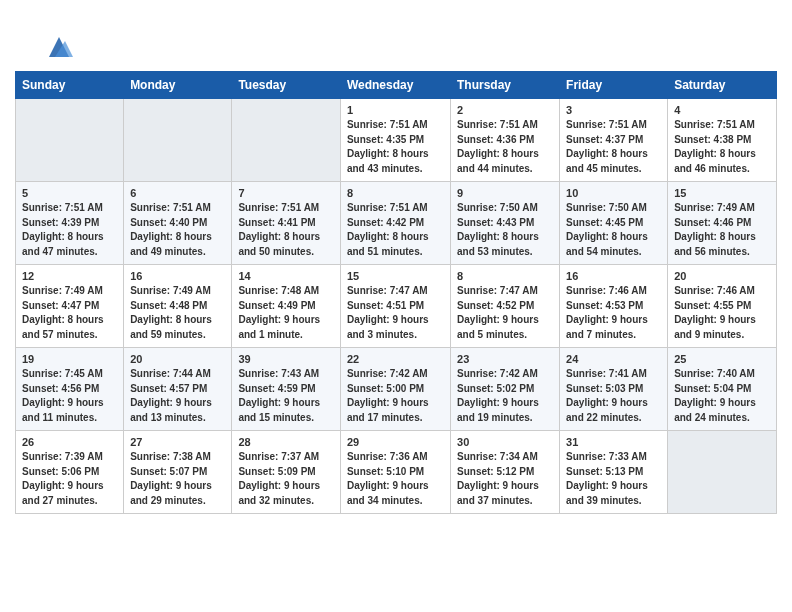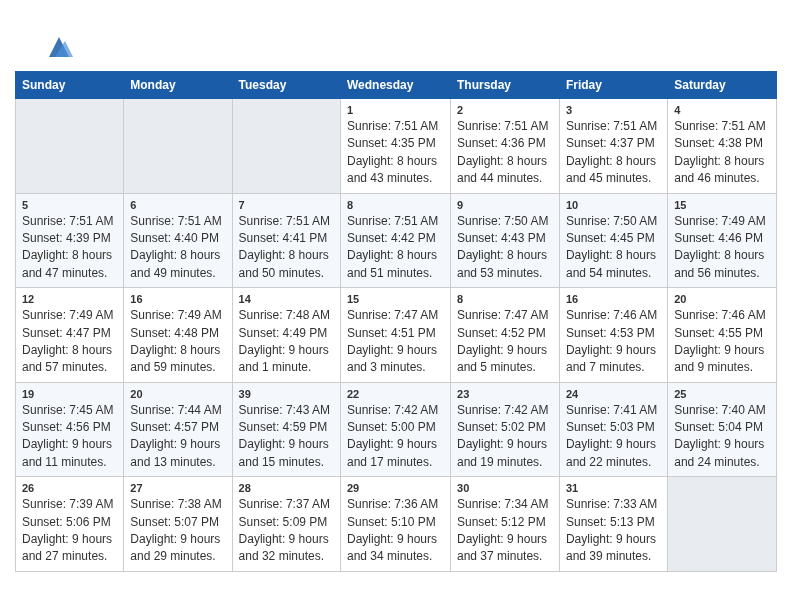--- a/index.html
+++ b/index.html
@@ -88,23 +88,24 @@
     .calendar tbody tr:nth-child(even) td {
       background: #f4f7fb;
     }
     .day-num {
       font-weight: bold;
       font-size: 11px;
       margin-bottom: 2px;
       display: block;
     }
     .day-info {
-      font-size: 12px;
+      font-size: 10px;
       color: #333;
       line-height: 1.45;
+      font-weight: bold;
     }
     .empty-cell {
       background: #e8ecf0 !important;
     }
     .calendar tbody tr td.empty-cell {
       background: #e8ecf0;
     }
   </style>
 </head>
 <body>

